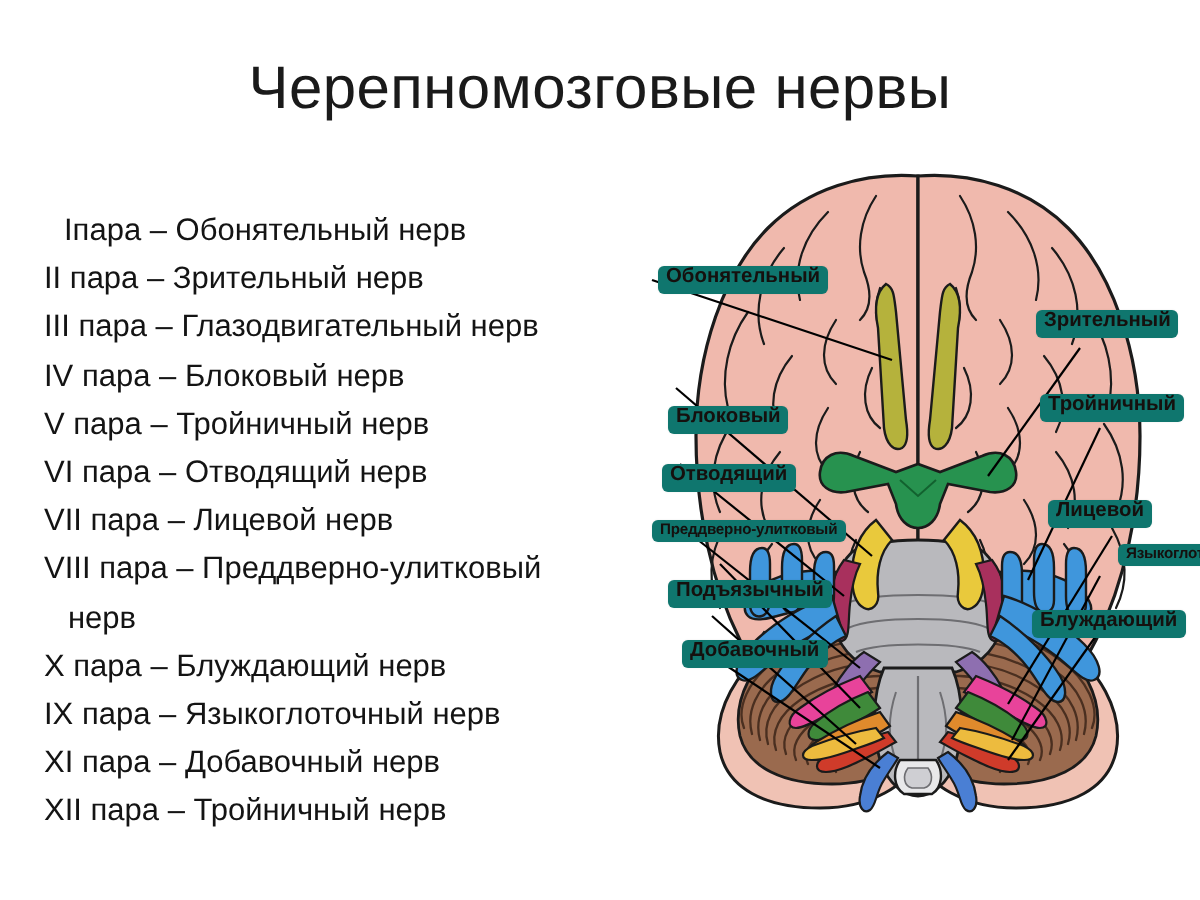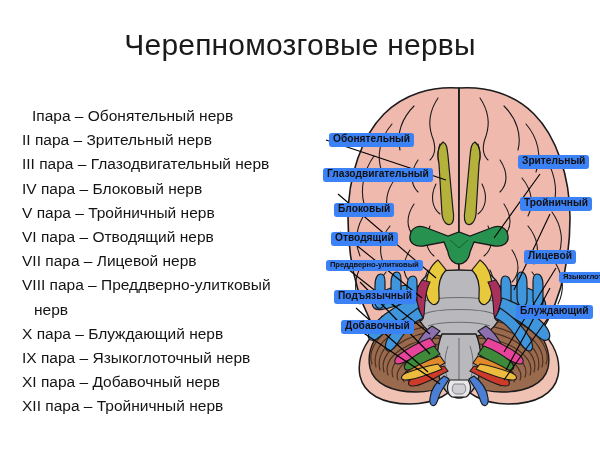--- a/index.html
+++ b/index.html
@@ -42,21 +42,21 @@
   
   .diagram{
     position:absolute;left:318px;top:80px;
     width:282px;height:330px;
   }
   .diagram svg{display:block;}
 
   
   .lbl{
     position:absolute;
-    background:#3b82f6;
+    background:#0f766e;
     border-radius:3px;
     color:#15100e;
     font-weight:bold;
     white-space:nowrap;
     padding:1px 4px 2px 4px;
     box-shadow:0 0 1px rgba(0,0,0,0.10);
     line-height:1.05;
   }
   .lbl.big{font-size:10.2px;}
   .lbl.small{font-size:7.6px;font-weight:bold;letter-spacing:-0.1px;}
@@ -338,21 +338,20 @@
         <path d="M238 188 L186 272"></path>
 
         <path d="M232 208 L188 290"></path>
 
         <path d="M230 238 L186 300"></path>
       </g>
     </svg>
   </div>
 
   <div class="lbl big" style="left:329px;top:133px;">Обонятельный</div>
-  <div class="lbl big" style="left:323px;top:168px;">Глазодвигательный</div>
   <div class="lbl big" style="left:334px;top:203px;">Блоковый</div>
   <div class="lbl big" style="left:331px;top:232px;">Отводящий</div>
   <div class="lbl small" style="left:326px;top:260px;">Преддверно-улитковый</div>
   <div class="lbl big" style="left:334px;top:290px;">Подъязычный</div>
   <div class="lbl big" style="left:341px;top:320px;">Добавочный</div>
 
   <div class="lbl big" style="left:518px;top:155px;">Зрительный</div>
   <div class="lbl big" style="left:520px;top:197px;">Тройничный</div>
   <div class="lbl big" style="left:524px;top:250px;">Лицевой</div>
   <div class="lbl small" style="left:511px;top:272px;margin-left:48px;">Языкоглоточный</div>

